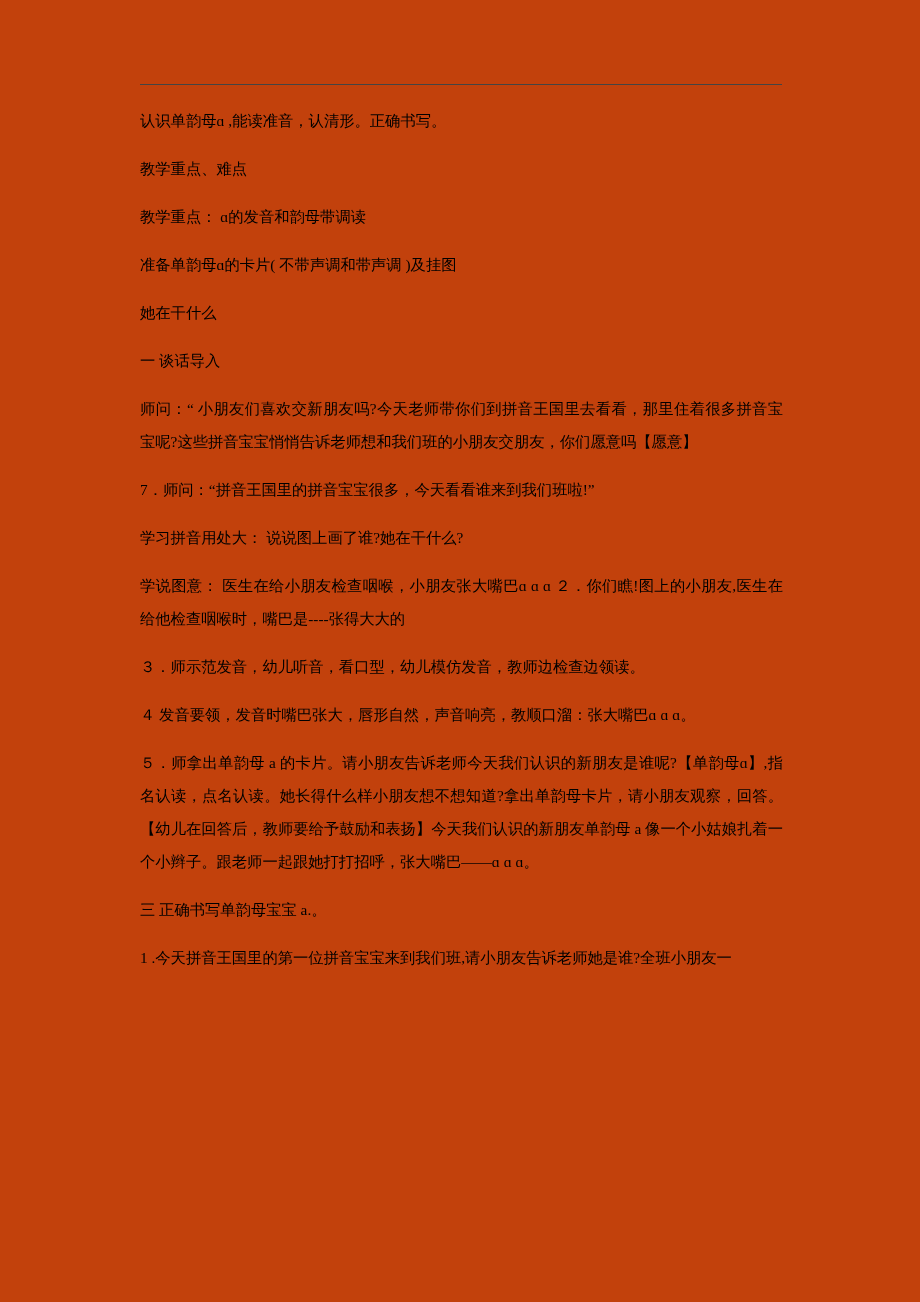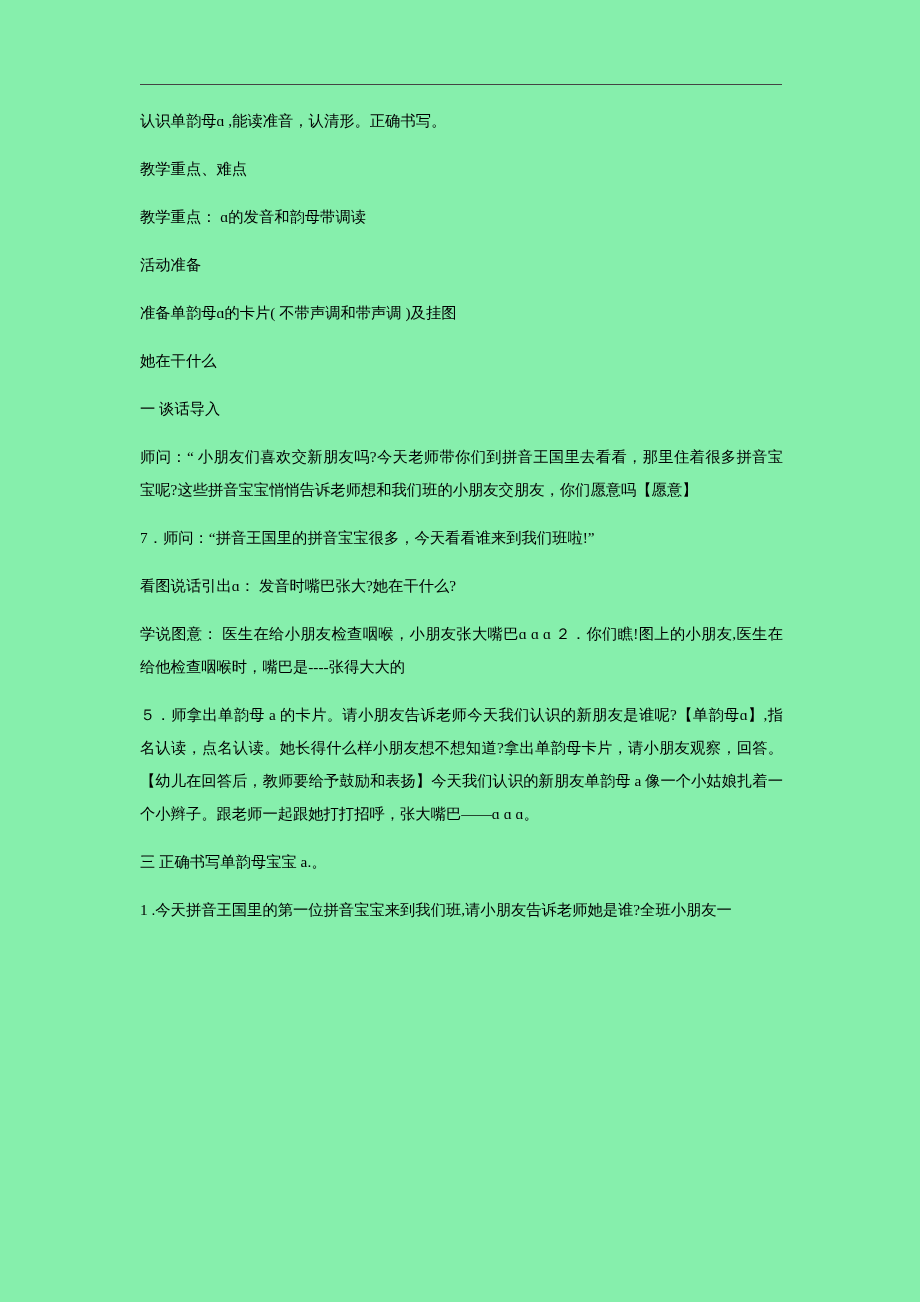--- a/index.html
+++ b/index.html
@@ -13,21 +13,21 @@
     position: relative;
     font-family: "Liberation Serif", "DejaVu Serif", serif;
     color: #000000;
   }
   .page {
     position: absolute;
     left: 0;
     top: 0;
     width: 920px;
     height: 1302px;
-    background: #86efac;
+    background: #c2410c;
     overflow: hidden;
   }
   .top-rule {
     position: absolute;
     left: 140px;
     top: 84px;
     width: 642px;
     height: 0;
     border: none;
     border-top: 1px solid #444444;
@@ -52,25 +52,26 @@
 </style>
 </head>
 <body>
 
 <div class="page">
   <hr class="top-rule">
   <div class="content">
     <p>认识单韵母ɑ ,能读准音，认清形。正确书写。</p>
     <p>教学重点、难点</p>
     <p>教学重点：  ɑ的发音和韵母带调读</p>
-    <p>活动准备</p>
     <p>准备单韵母ɑ的卡片(  不带声调和带声调  )及挂图</p>
     <p>她在干什么</p>
     <p>一  谈话导入</p>
     <p>师问：“  小朋友们喜欢交新朋友吗?今天老师带你们到拼音王国里去看看，那里住着很多拼音宝宝呢?这些拼音宝宝悄悄告诉老师想和我们班的小朋友交朋友，你们愿意吗【愿意】</p>
     <p>7．师问：“拼音王国里的拼音宝宝很多，今天看看谁来到我们班啦!”</p>
-    <p>看图说话引出ɑ：  发音时嘴巴张大?她在干什么?</p>
+    <p>学习拼音用处大：  说说图上画了谁?她在干什么?</p>
     <p>学说图意：  医生在给小朋友检查咽喉，小朋友张大嘴巴ɑ  ɑ  ɑ  ２．你们瞧!图上的小朋友,医生在给他检查咽喉时，嘴巴是----张得大大的</p>
+    <p>３．师示范发音，幼儿听音，看口型，幼儿模仿发音，教师边检查边领读。</p>
+    <p>４  发音要领，发音时嘴巴张大，唇形自然，声音响亮，教顺口溜：张大嘴巴ɑ  ɑ  ɑ。</p>
     <p>５．师拿出单韵母 a 的卡片。请小朋友告诉老师今天我们认识的新朋友是谁呢?【单韵母ɑ】,指名认读，点名认读。她长得什么样小朋友想不想知道?拿出单韵母卡片，请小朋友观察，回答。【幼儿在回答后，教师要给予鼓励和表扬】今天我们认识的新朋友单韵母 a 像一个小姑娘扎着一个小辫子。跟老师一起跟她打打招呼，张大嘴巴——ɑ  ɑ  ɑ。</p>
     <p>三  正确书写单韵母宝宝 a.。</p>
     <p>1 .今天拼音王国里的第一位拼音宝宝来到我们班,请小朋友告诉老师她是谁?全班小朋友一</p>
   </div>
 </div>
 
 </body></html>

